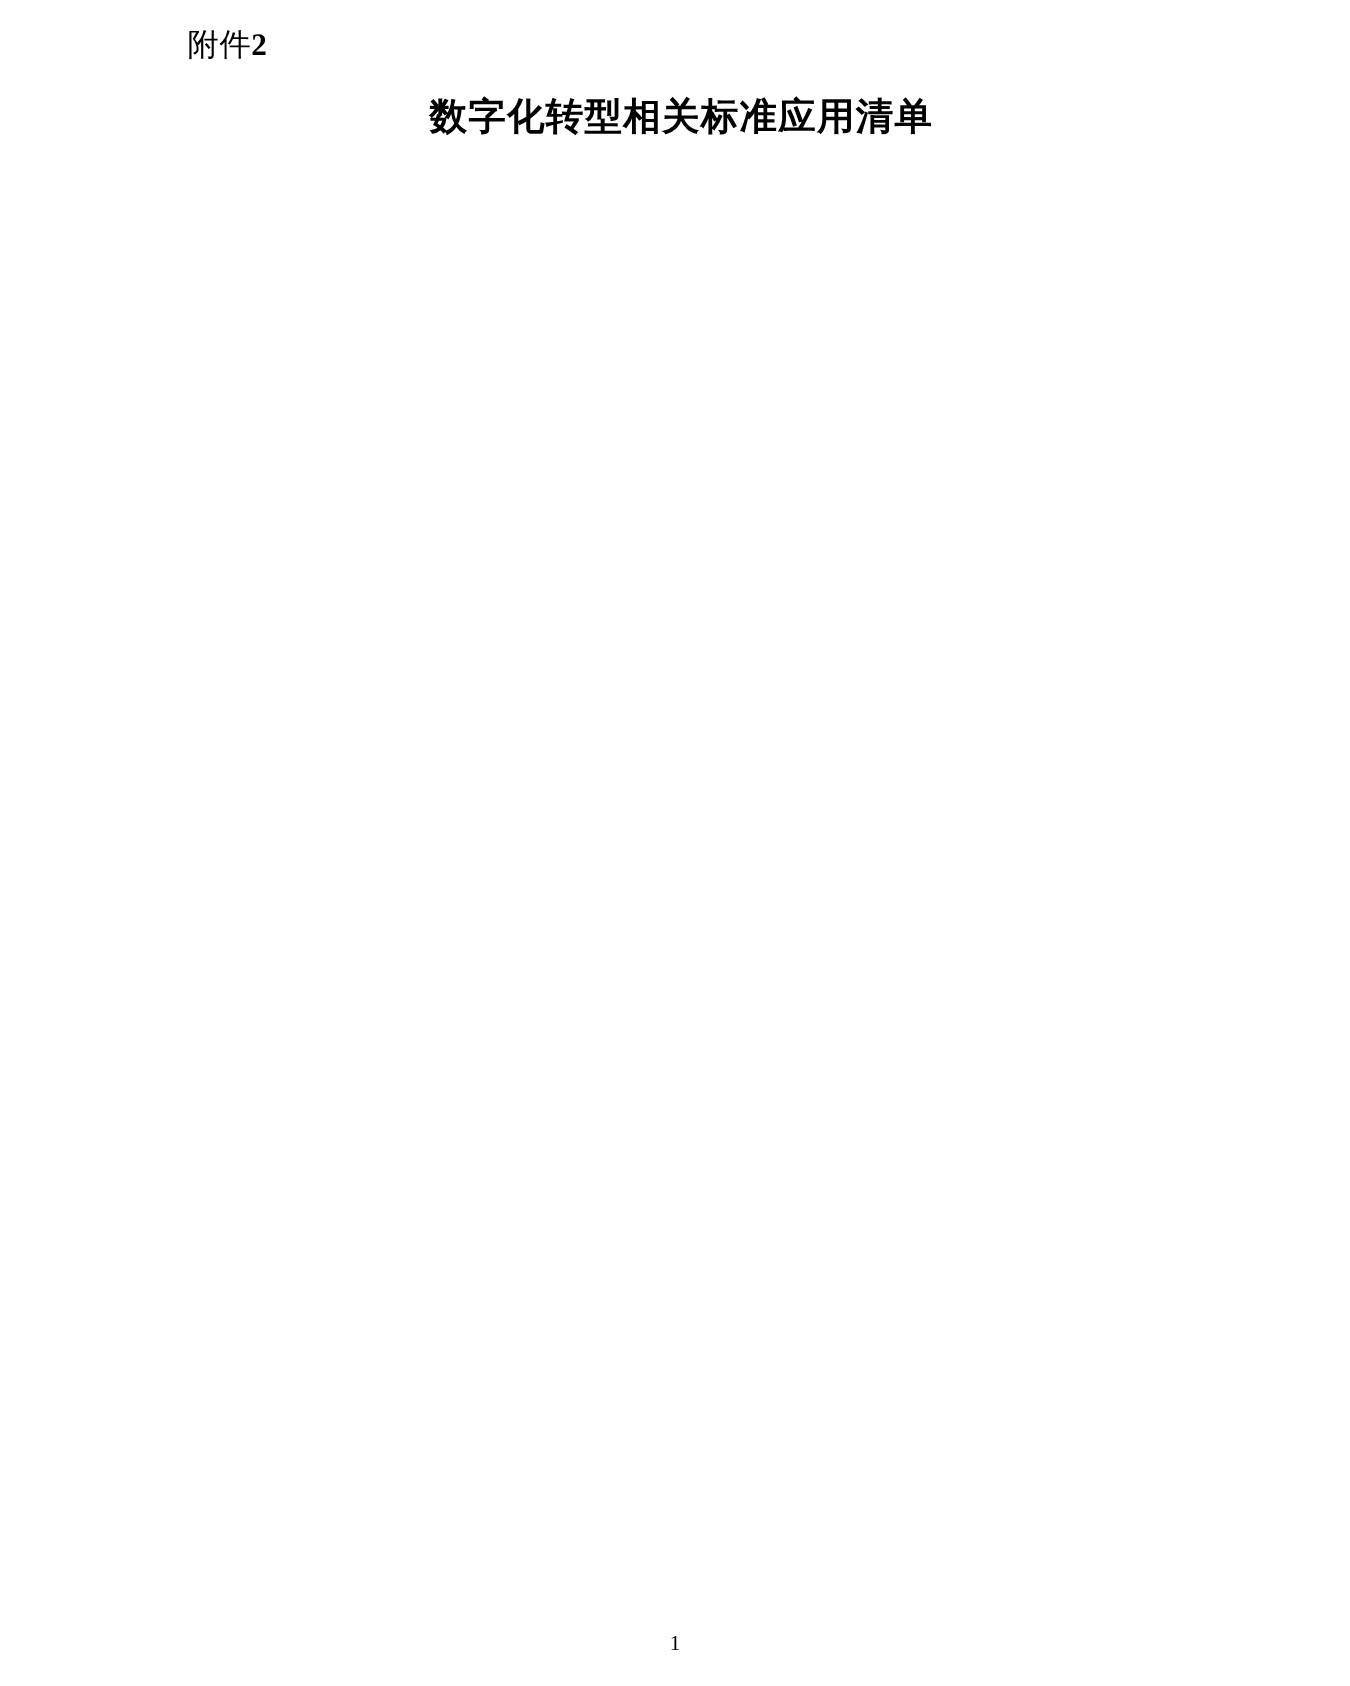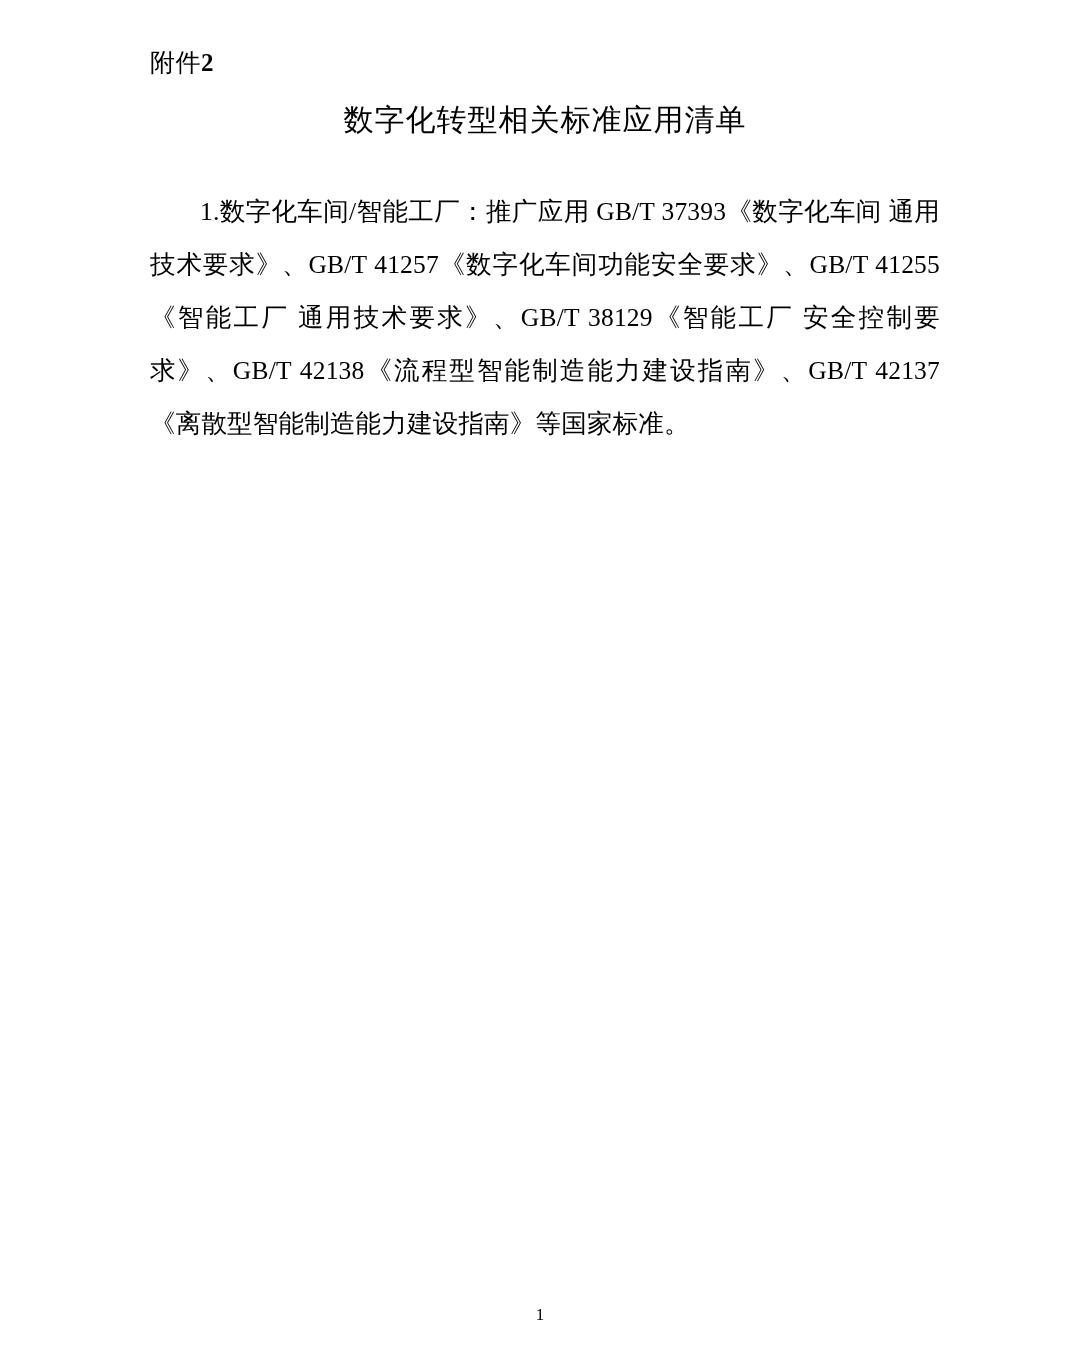--- a/index.html
+++ b/index.html
@@ -13,37 +13,37 @@
     height: 1349px;
     background: #ffffff;
     margin: 0 auto;
     overflow: hidden;
     font-family: "Liberation Serif", "DejaVu Serif", serif;
     color: #000000;
   }
   .content {
     position: absolute;
     left: 150px;
-    top: 48px;
+    top: 22px;
     width: 790px;
   }
   .attachment-label {
     font-size: 25px;
     line-height: 1.2;
     font-weight: 400;
     letter-spacing: 0.5px;
   }
   .attachment-label .num {
     font-weight: bold;
     font-size: 25px;
   }
   .doc-title {
     text-align: center;
     font-size: 30px;
-    font-weight: normal;
+    font-weight: bold;
     letter-spacing: 1px;
     margin-top: 22px;
     margin-bottom: 0;
     line-height: 1.3;
   }
   .body-text {
     margin-top: 46px;
   }
   .para {
     font-size: 25.5px;
@@ -71,20 +71,19 @@
 
   <div class="content">
 
     <div class="attachment-label">
       <span>附件</span><span class="num">2</span>
     </div>
 
     <h1 class="doc-title">数字化转型相关标准应用清单</h1>
 
     <div class="body-text">
-      <p class="para">1.数字化车间/智能工厂：推广应用 GB/T 37393《数字化车间  通用技术要求》、GB/T 41257《数字化车间功能安全要求》、GB/T 41255《智能工厂  通用技术要求》、GB/T 38129《智能工厂  安全控制要求》、GB/T 42138《流程型智能制造能力建设指南》、GB/T 42137《离散型智能制造能力建设指南》等国家标准。</p>
     </div>
 
   </div>
 
   <div class="page-number">1</div>
 
 </div>
 
 </body></html>

